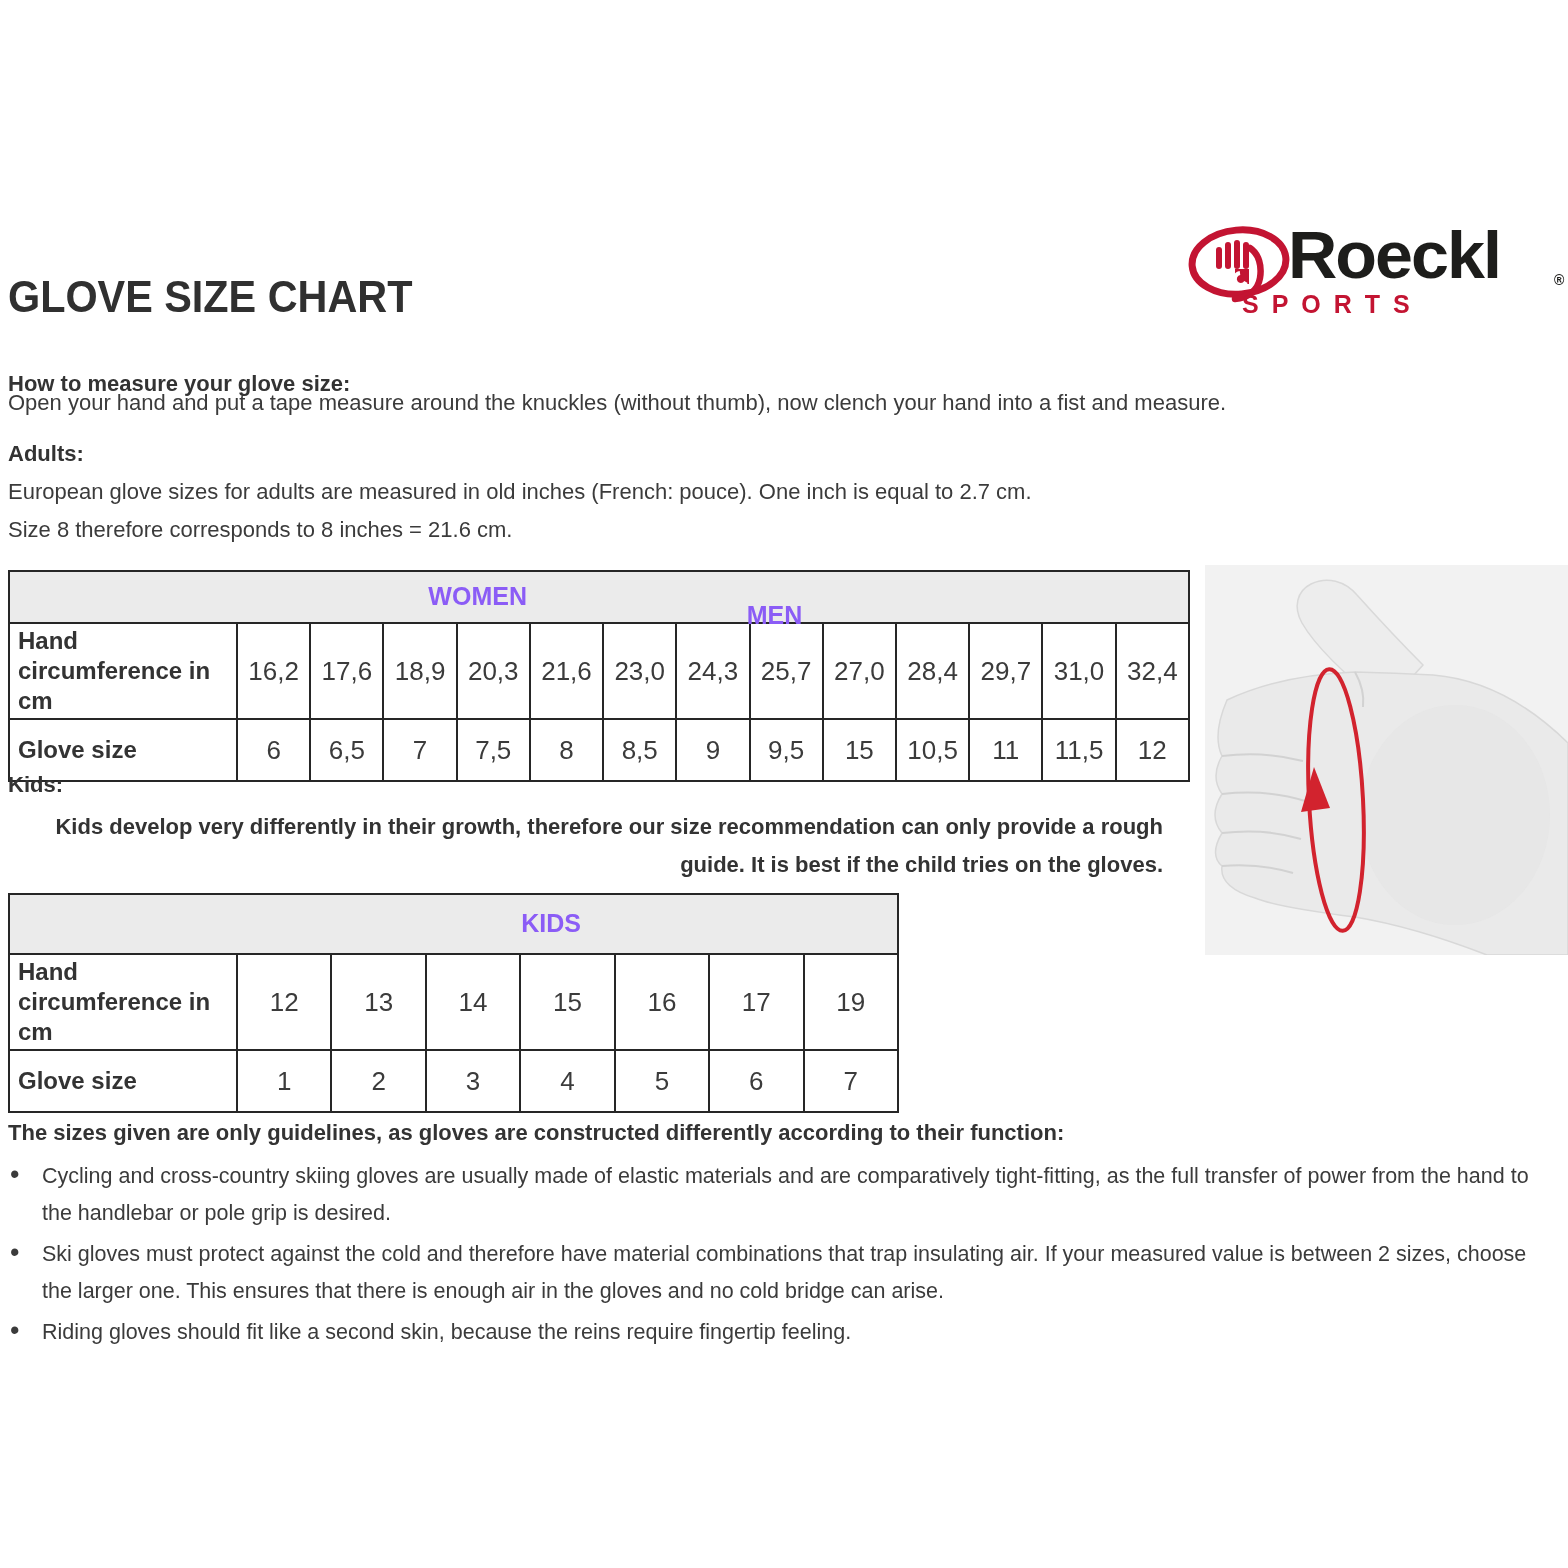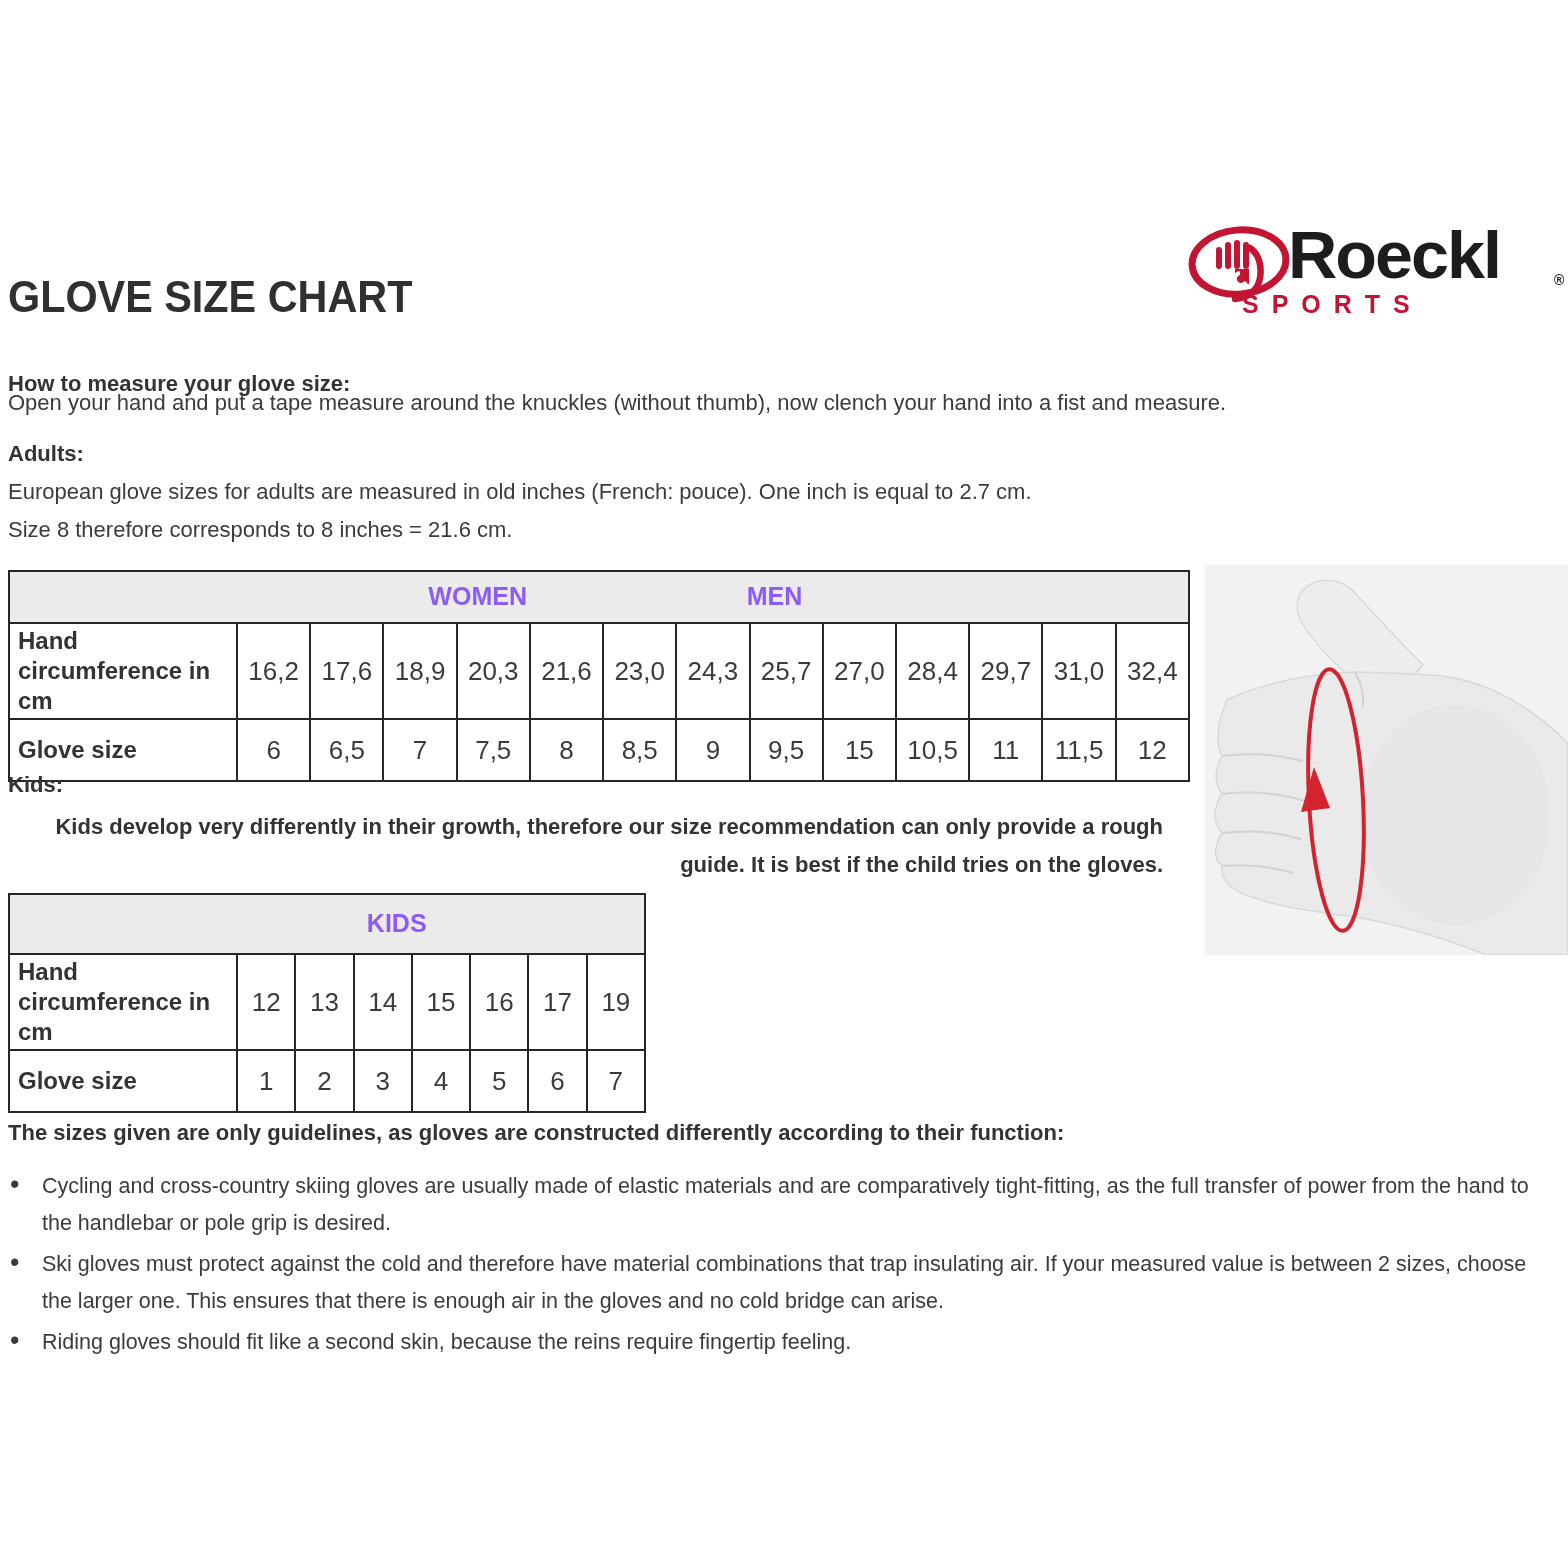--- a/index.html
+++ b/index.html
@@ -49,41 +49,41 @@
     left:8px; top:808px; width:1155px;
     font-size:22px; font-weight:bold; color:#333333;
     line-height:38px; white-space:normal;text-align:right;
   }
   .guidelines-heading { top:1120px; }
 
   
   table.sizes { position:absolute; border-collapse:collapse; table-layout:fixed; background:#fff; }
   table.sizes td, table.sizes th { border:2px solid #262626; }
   .adults-table { left:8px; top:570px; width:1182px; }
-  .kids-table   { left:8px; top:893px; width:638px;  }
+  .kids-table   { left:8px; top:893px; width:891px;  }
   .group-row td { background:#ebebeb; position:relative; padding:0; }
   .adults-table .group-row td { height:52px; }
   .kids-table   .group-row td { height:60px; }
   .group-label {
     position:absolute; top:50%; transform:translate(-50%,-52%);
     font-weight:bold; font-size:25px; color:#8b5cf6; white-space:nowrap;
   }
   .adults-table .gl-women { left:39.7%; }
-  .adults-table .gl-men   { left:64.9%; }
+  .adults-table .gl-men   { left:64.9%;margin-top:19px; }
   .kids-table   .gl-kids  { left:61%;   }
   .circ-row { height:68px; }
   .size-row { height:62px; }
   th.rowlabel {
     text-align:left; padding:2px 6px 2px 8px;
     font-size:24px; line-height:1.25; color:#333333; font-weight:bold;
   }
   td.cell { text-align:center; font-size:26px; color:#3b3b3b; font-weight:normal; }
 
   
-  .bullets { left:8px; top:1158px; width:1548px; list-style:none;margin-top:10px; }
+  .bullets { left:8px; top:1158px; width:1548px; list-style:none; }
   .bullets li {
     position:relative; padding-left:34px;
     font-size:21.5px; line-height:37px; margin-bottom:4px; color:#3b3b3b;
   }
   .bullets li::before {
     content:"\2022"; position:absolute; left:2px; top:-2px;
     font-size:27px; color:#3b3b3b;
   }
 
   

